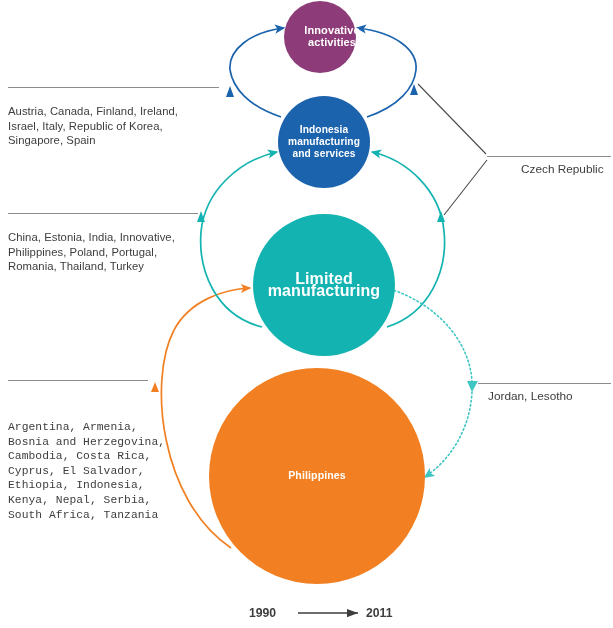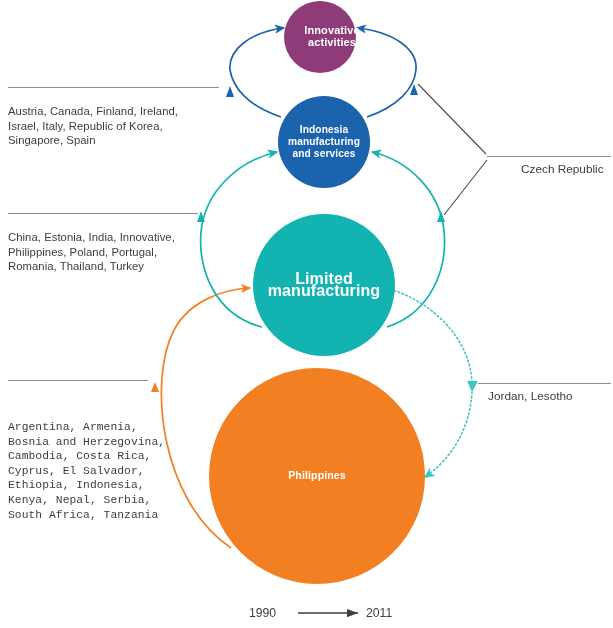--- a/index.html
+++ b/index.html
@@ -41,20 +41,21 @@
     line-height:11.8px;
     letter-spacing:0.1px;
     pointer-events:none;
     white-space:pre-line;
   }
   .timeline{
     position:absolute;
     font-size:12.2px;
     color:#3d3d3d;
     white-space:nowrap;
+    font-weight:bold;
   }
 </style>
 </head>
 <body>
 
 <svg id="diagram" viewBox="0 0 613 628">
   <defs>
     <marker id="ah-blue" markerWidth="7" markerHeight="7" refX="5.4" refY="3.1" orient="auto">
       <path d="M0,0.4 L6.2,3.1 L0,5.8 L1.5,3.1 Z" fill="#1B63AC"></path>
     </marker>

